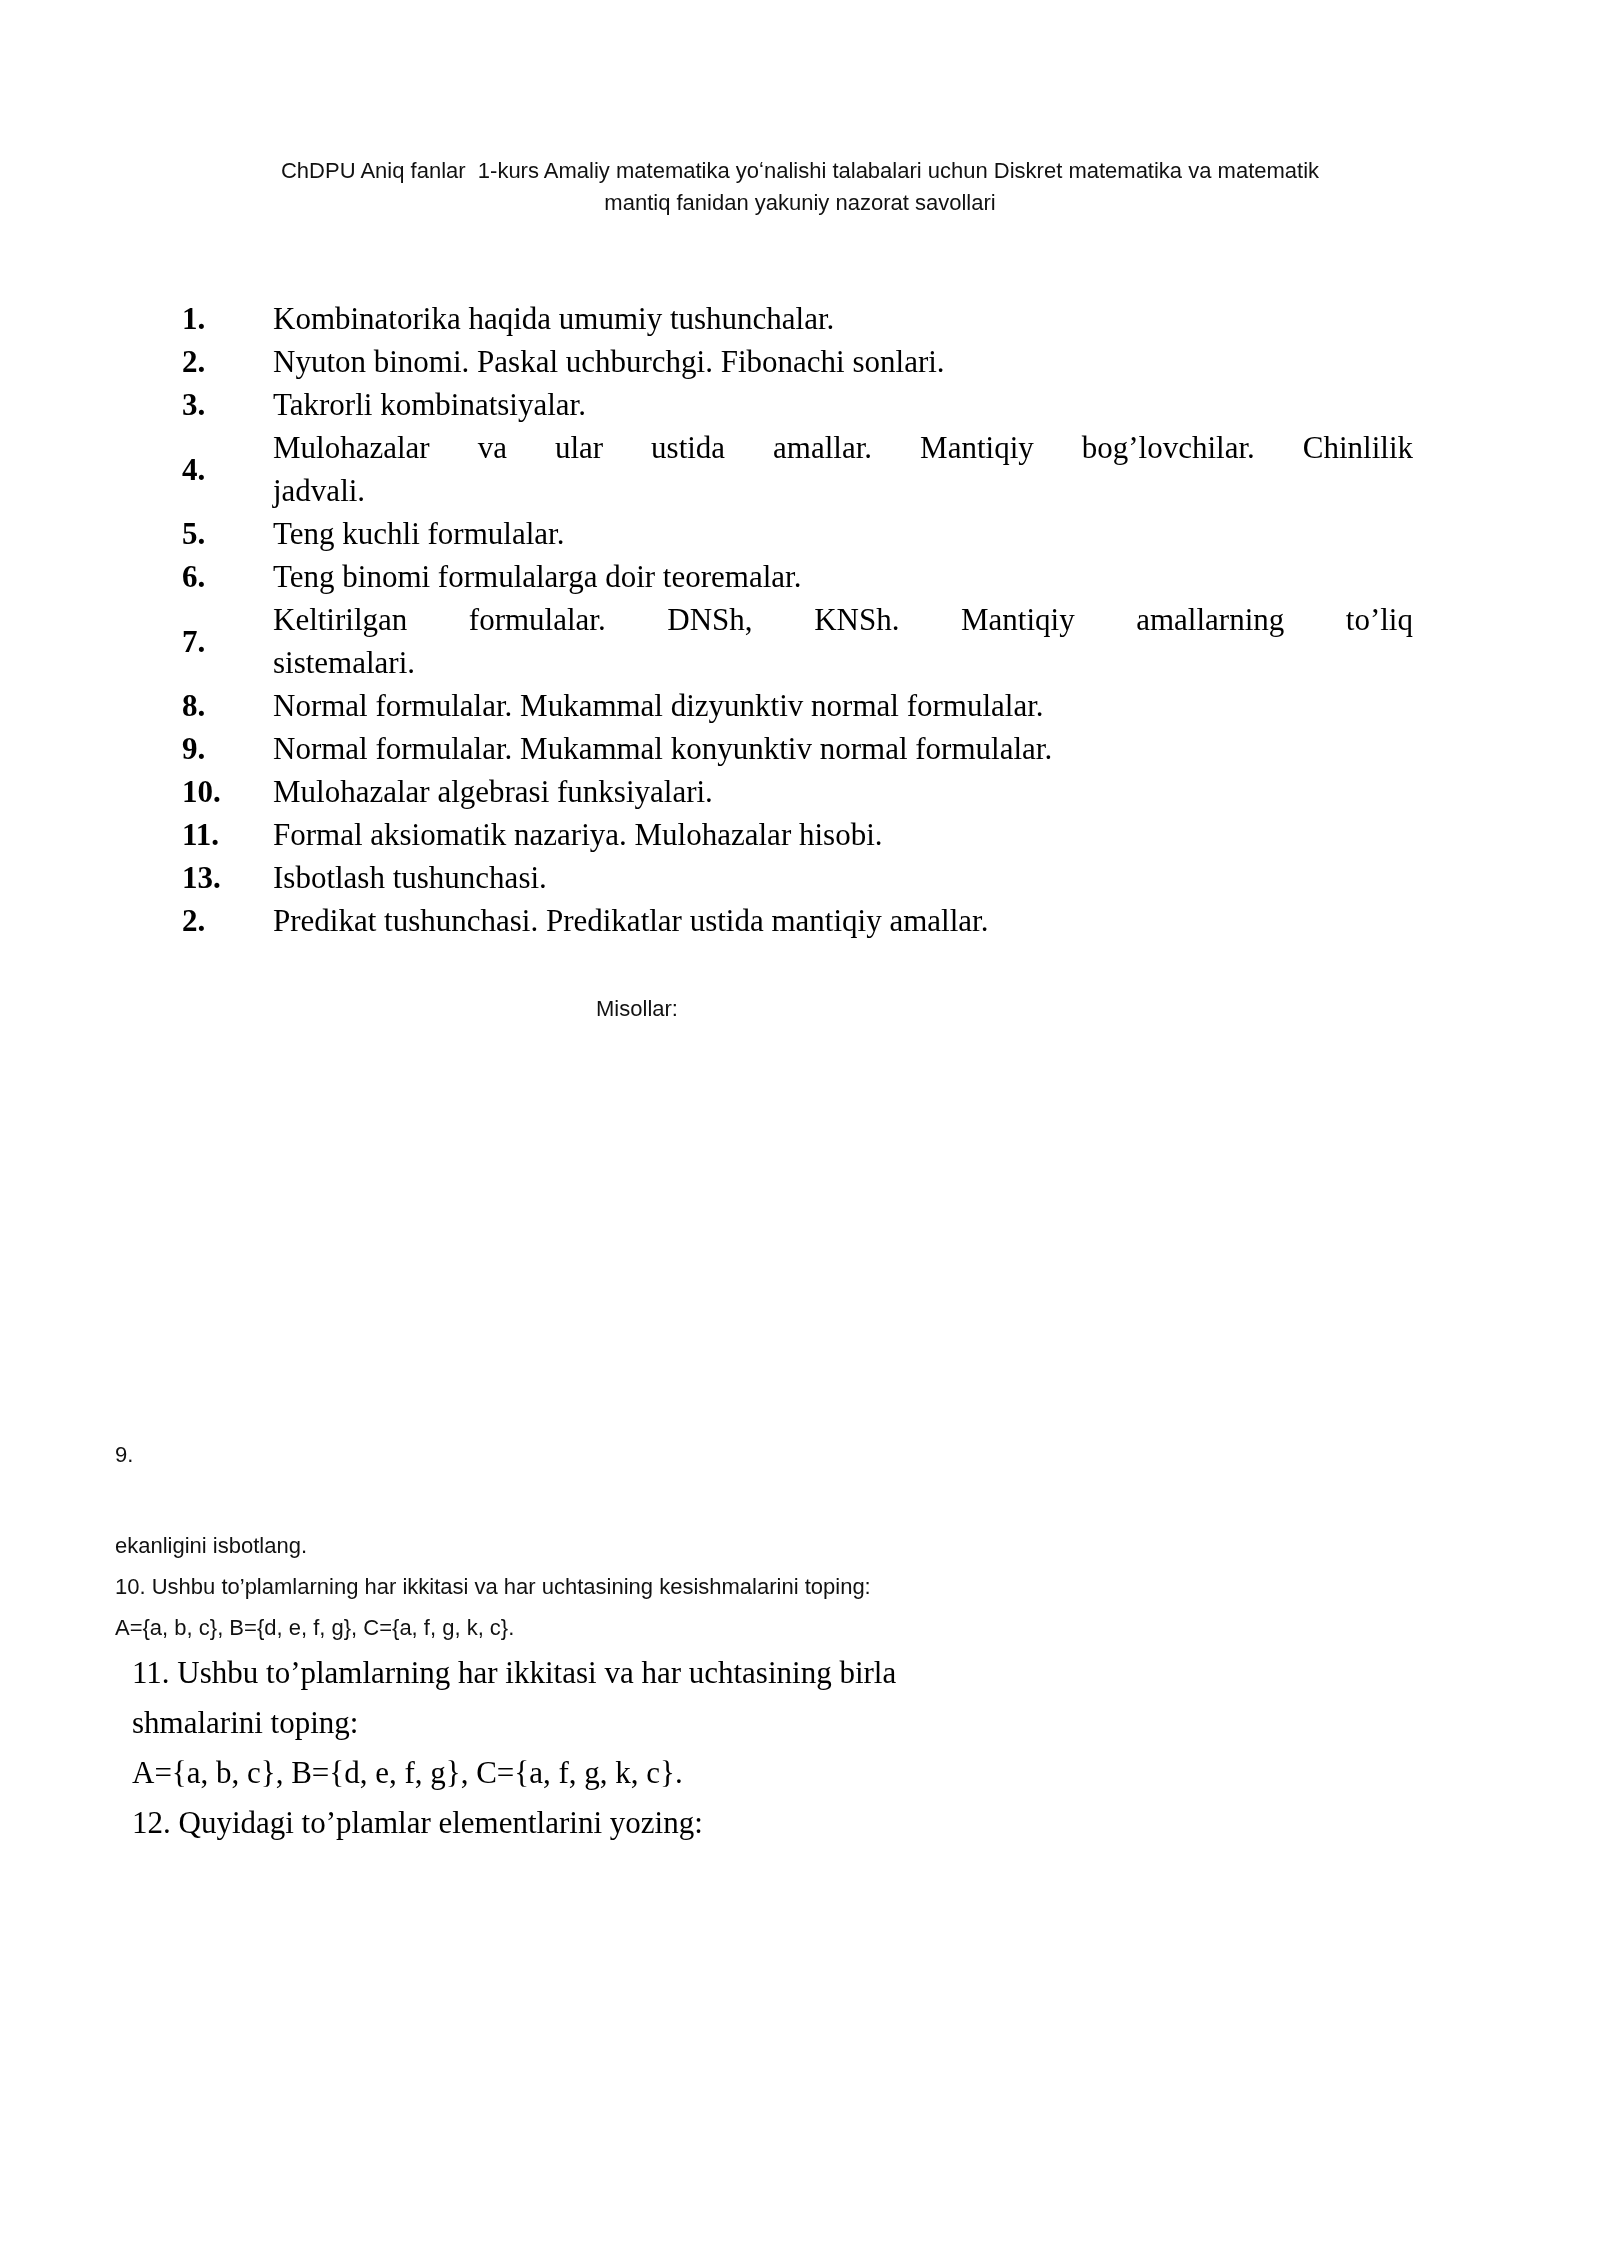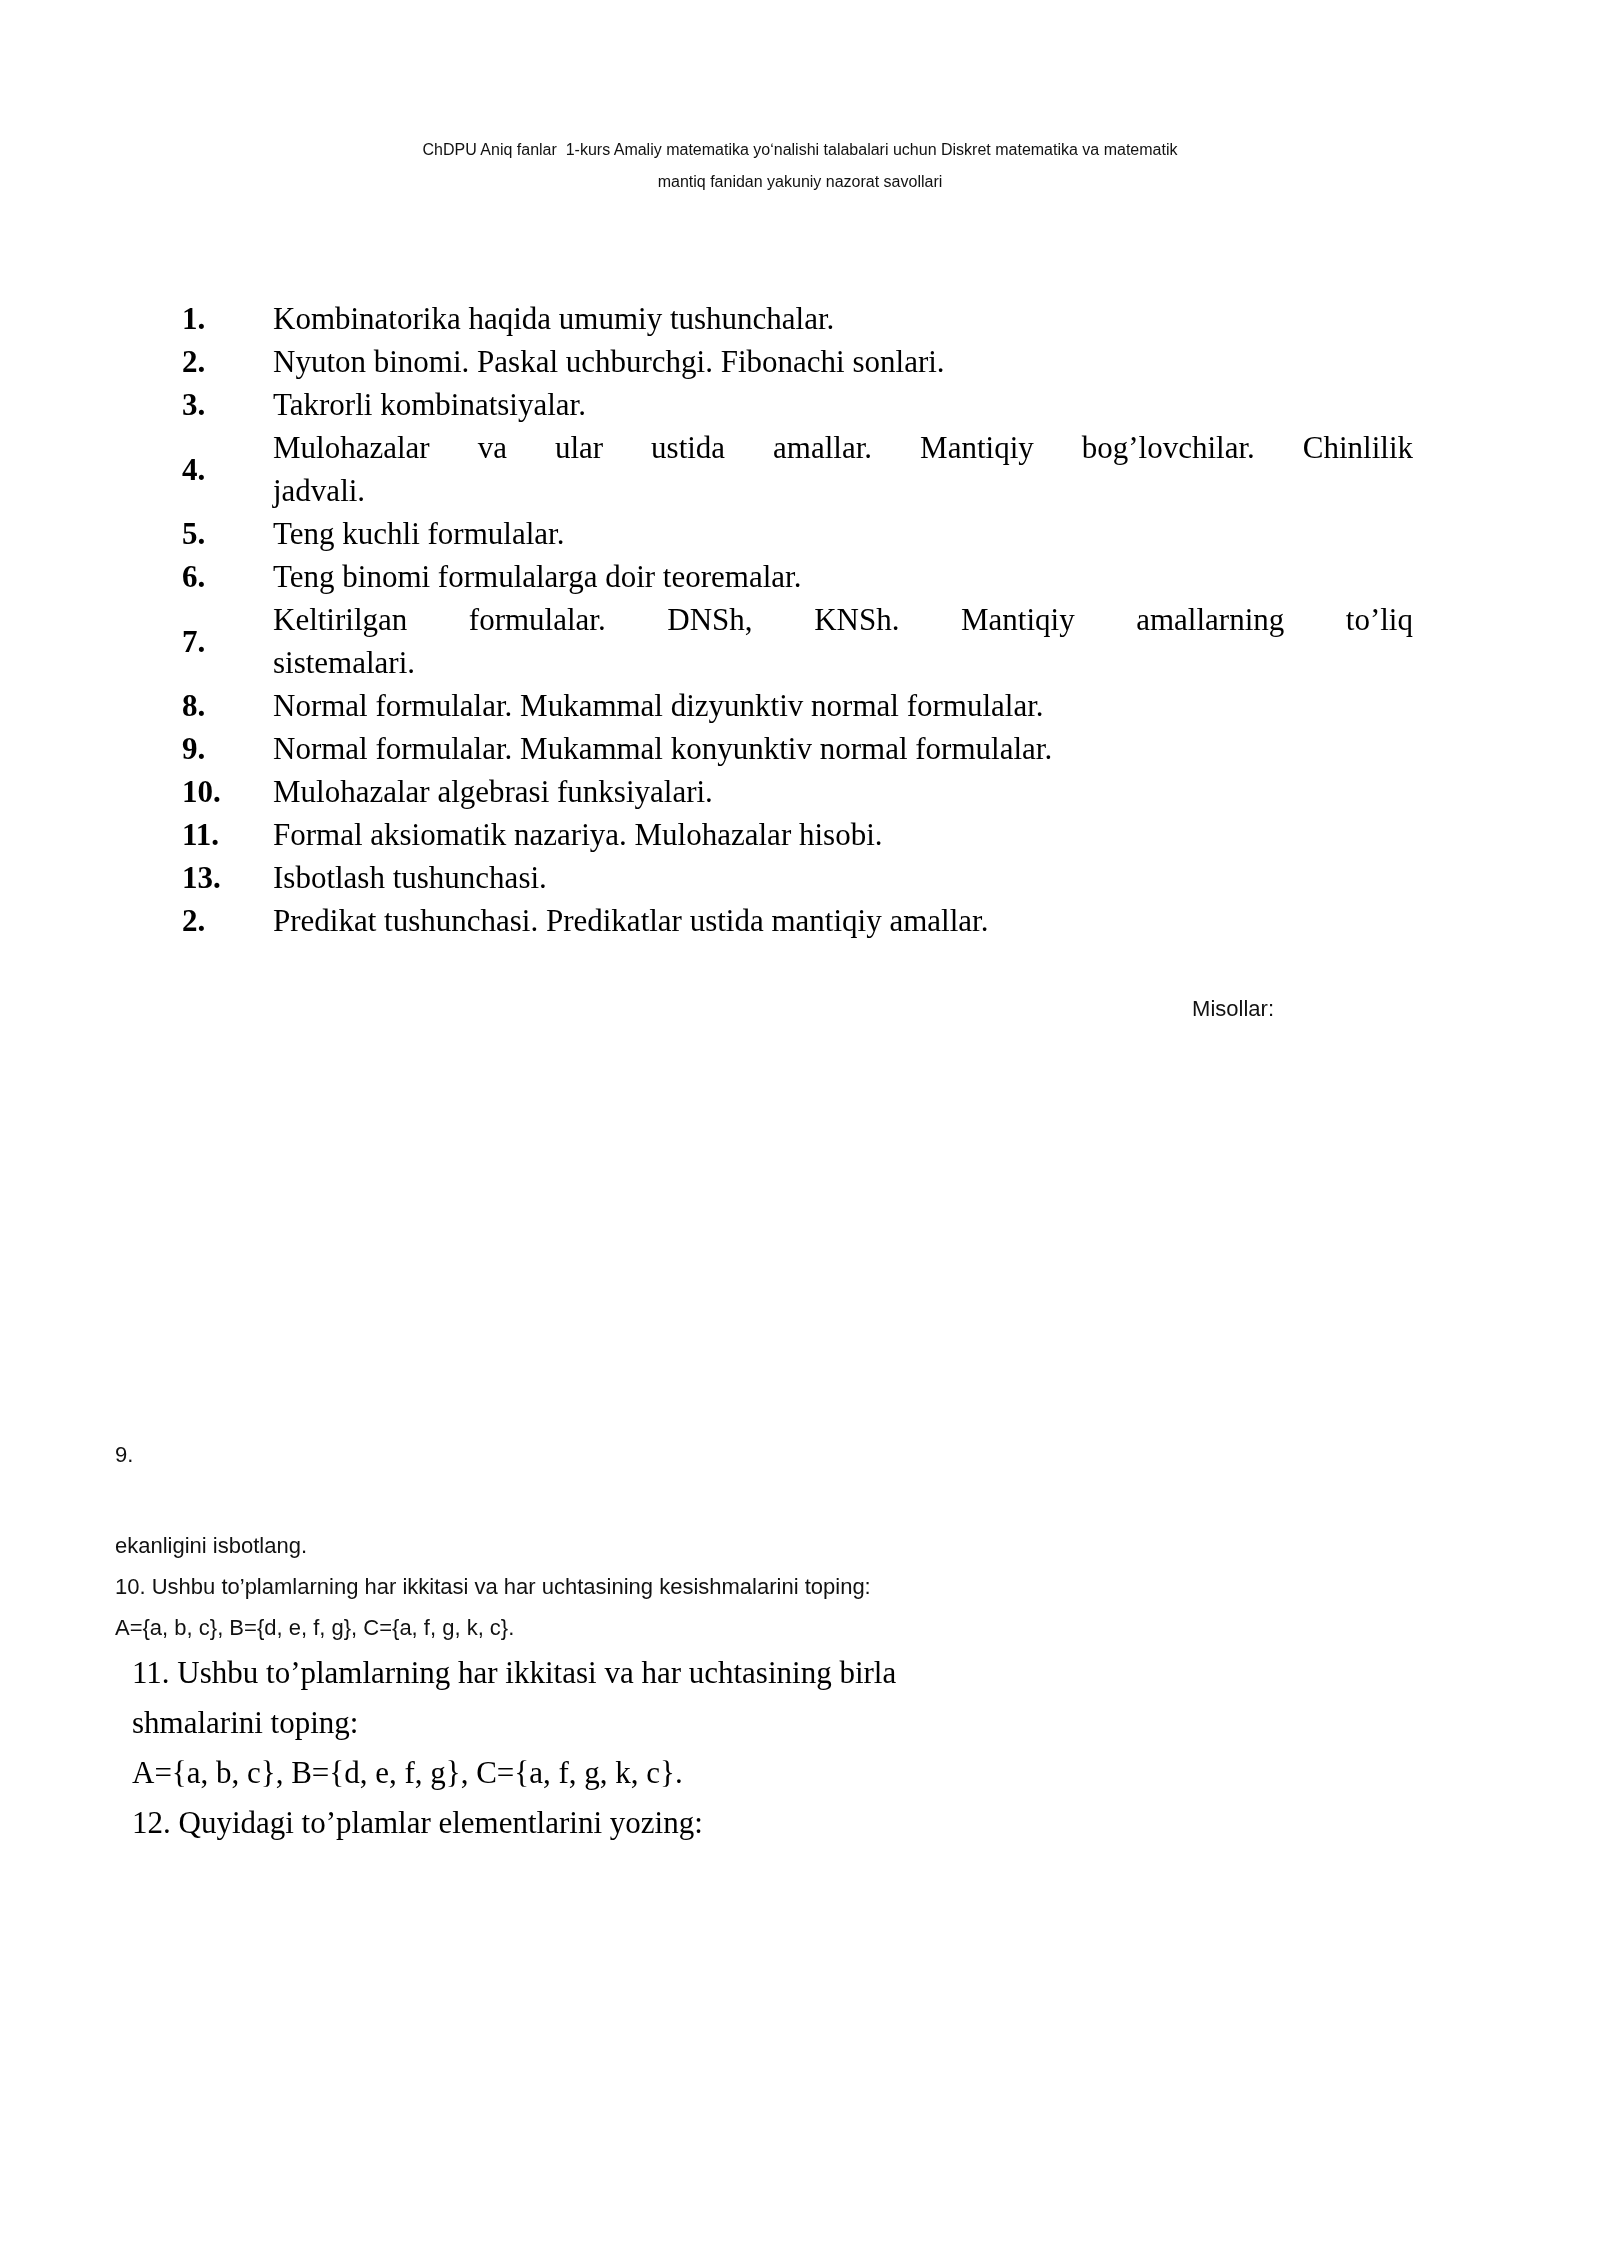--- a/index.html
+++ b/index.html
@@ -12,26 +12,26 @@
     height: 2262px;
     position: relative;
     overflow: hidden;
     font-family: "Liberation Serif", "DejaVu Serif", serif;
     color: #000000;
   }
   .abs { position: absolute; }
 
   
   .title-block {
-    top: 134px;
+    top: 155px;
     left: 0;
     width: 1600px;
     text-align: center;
     font-family: "Liberation Sans", "DejaVu Sans", sans-serif;
-    font-size: 16px;
+    font-size: 22px;
     line-height: 32px;
     color: #111111;
   }
   .title-line { white-space: pre-wrap; }
 
   
   .question-list {
     top: 297px;
     left: 182px;
     width: 1231px;
@@ -55,21 +55,21 @@
   .justify-line {
     text-align: justify;
     text-align-last: justify;
   }
 
   
   .misollar {
     top: 991px;
     left: 0;
     width: 1274px;
-    text-align: right;
+    text-align: center;
     font-family: "Liberation Sans", "DejaVu Sans", sans-serif;
     font-size: 22px;
     line-height: 36px;
     color: #111111;
   }
 
   
   .ex-small {
     left: 115px;
     width: 1370px;

